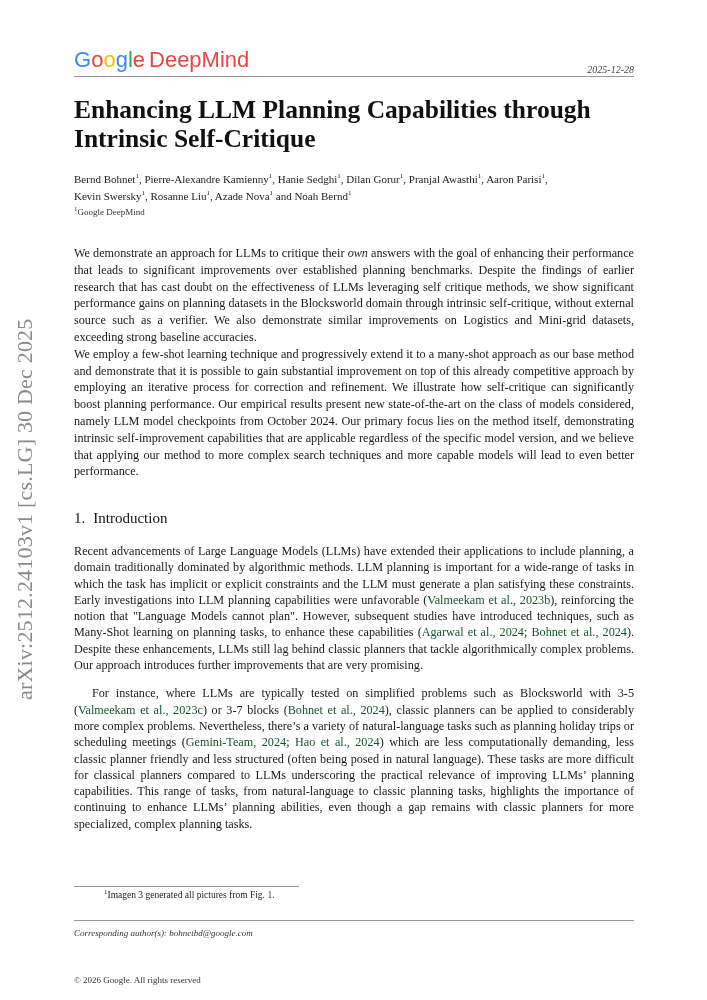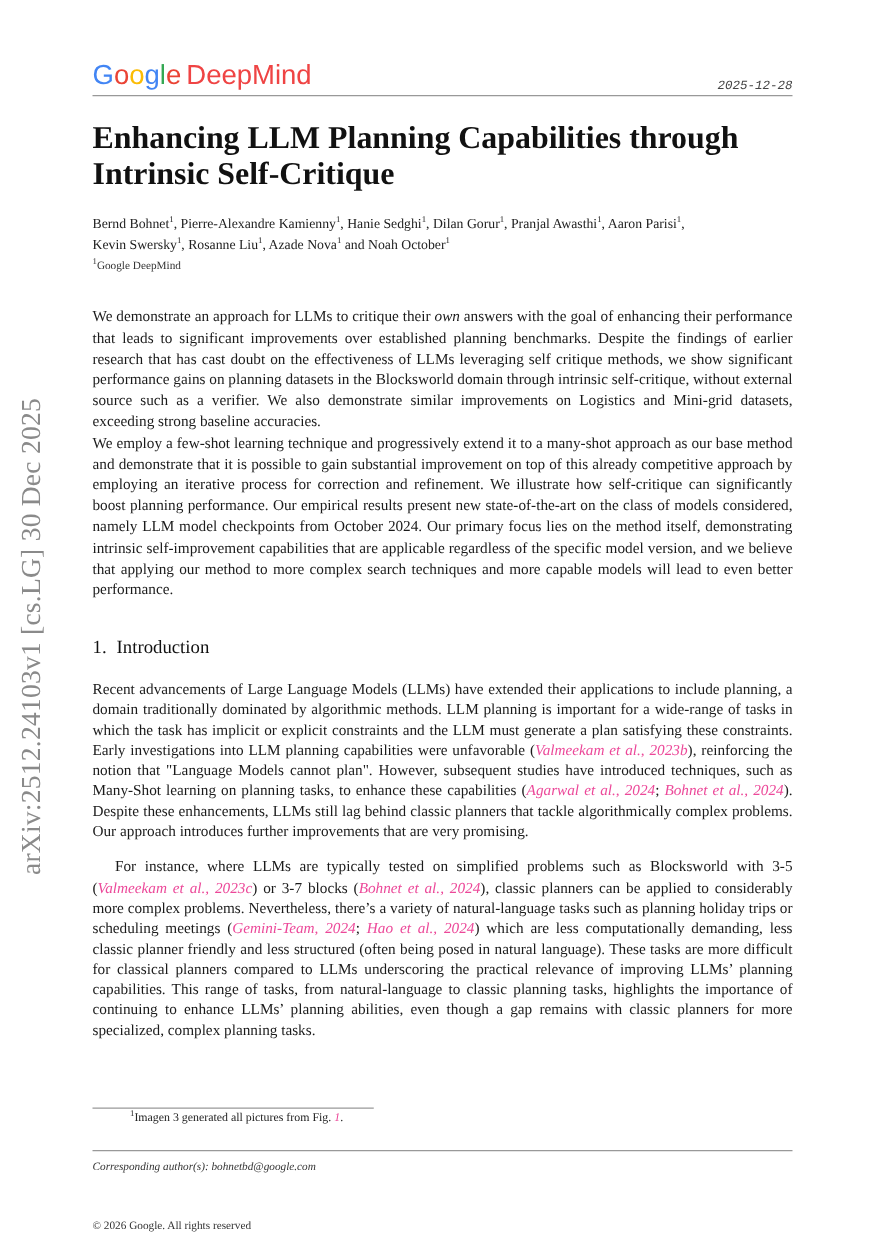--- a/index.html
+++ b/index.html
@@ -2,34 +2,34 @@
 <html><head>
 <meta charset="utf-8">
 <style>
   html, body { margin:0; padding:0; background:#ffffff; }
   body { width:707px; height:1000px; position:relative; overflow:hidden; font-family:"DejaVu Serif", serif; color:#1a1a1a; }
   .arxiv { position:absolute; left:12px; top:700px; transform-origin:left top; transform:rotate(-90deg); font-family:"Liberation Serif", serif; font-size:22px; color:#8a8a8a; white-space:nowrap; letter-spacing:0.2px; }
   .header { position:absolute; left:74px; top:47px; width:560px; height:30px; }
   .logo { position:absolute; left:0; top:0; font-family:"Liberation Sans", sans-serif; font-size:22px; white-space:nowrap; }
   .logo .g1{color:#4285F4}.logo .g2{color:#EA4335}.logo .g3{color:#FBBC05}.logo .g4{color:#4285F4}.logo .g5{color:#34A853}.logo .g6{color:#EA4335}
   .logo .dm{color:#ef4444; margin-left:4px;}
-  .date { position:absolute; right:0; top:17px; font-family:Liberation Mono, monospace; font-style:italic; font-size:10px; color:#444; }
+  .date { position:absolute; right:0; top:17px; font-family:Liberation Serif, serif; font-style:italic; font-size:10px; color:#444; }
   .rule-top { position:absolute; left:74px; top:76px; width:560px; height:1px; background:#999; }
   .title { position:absolute; left:74px; top:95px; width:580px; font-family:"Liberation Serif", serif; font-weight:bold; font-size:25.5px; line-height:29px; color:#111; }
   .authors { position:absolute; left:74px; top:171px; width:570px; font-family:"Liberation Serif", serif; font-size:11px; line-height:17px; color:#222; }
   .authors sup, .aff sup, .footnote sup { font-size:7px; vertical-align:super; line-height:0; }
   .aff { position:absolute; left:74px; top:207px; font-family:"Liberation Serif", serif; font-size:9px; color:#333; }
   .abstract { position:absolute; left:74px; top:245px; width:560px; font-family:"Liberation Serif", serif; font-size:12.2px; line-height:16.8px; text-align:justify; color:#1a1a1a; }
   .abstract p { margin:0; }
   .section { position:absolute; left:74px; top:510px; font-family:"Liberation Serif", serif; font-size:15px; font-weight:normal; color:#111; }
   .section .num { margin-right:8px; }
   .body { position:absolute; left:74px; top:543px; width:560px; font-family:"Liberation Serif", serif; font-size:12.2px; line-height:16.3px; text-align:justify; color:#1a1a1a; }
   .body p { margin:0; }
   .body p.indent { text-indent:18px; margin-top:12px; }
-  .cite { color:#ec4899;font-style:italic; }
+  .cite { color:#14532d; }
   .fn-rule { position:absolute; left:74px; top:886px; width:225px; height:1px; background:#999; }
   .footnote { position:absolute; left:104px; top:890px; font-family:"Liberation Serif", serif; font-size:9.5px; color:#222; }
   .rule-bottom { position:absolute; left:74px; top:920px; width:560px; height:1px; background:#999; }
   .corresp { position:absolute; left:74px; top:928px; font-family:"Liberation Serif", serif; font-style:italic; font-size:9px; color:#333; }
   .copyright { position:absolute; left:74px; top:939px; font-family:"Liberation Serif", serif; font-size:9px; color:#333;margin-top:36px; }
 </style>
 </head>
 <body>
 
 <div class="arxiv">arXiv:2512.24103v1  [cs.LG]  30 Dec 2025</div>
@@ -47,21 +47,21 @@
 <div class="authors">
   <span><span>Bernd Bohnet</span><sup>1</sup></span>,
   <span><span>Pierre-Alexandre Kamienny</span><sup>1</sup></span>,
   <span><span>Hanie Sedghi</span><sup>1</sup></span>,
   <span><span>Dilan Gorur</span><sup>1</sup></span>,
   <span><span>Pranjal Awasthi</span><sup>1</sup></span>,
   <span><span>Aaron Parisi</span><sup>1</sup></span>,<br>
   <span><span>Kevin Swersky</span><sup>1</sup></span>,
   <span><span>Rosanne Liu</span><sup>1</sup></span>,
   <span><span>Azade Nova</span><sup>1</sup></span> and
-  <span><span>Noah October</span><sup>1</sup></span>
+  <span><span>Noah Bernd</span><sup>1</sup></span>
 </div>
 <div class="aff"><sup>1</sup><span>Google DeepMind</span></div>
 
 <div class="abstract">
   <p><span>We demonstrate an approach for LLMs to critique their </span><em>own</em><span> answers with the goal of enhancing their performance that leads to significant improvements over established planning benchmarks. Despite the findings of earlier research that has cast doubt on the effectiveness of LLMs leveraging self critique methods, we show significant performance gains on planning datasets in the Blocksworld domain through intrinsic self-critique, without external source such as a verifier. We also demonstrate similar improvements on Logistics and Mini-grid datasets, exceeding strong baseline accuracies.</span></p>
   <p>We employ a few-shot learning technique and progressively extend it to a many-shot approach as our base method and demonstrate that it is possible to gain substantial improvement on top of this already competitive approach by employing an iterative process for correction and refinement. We illustrate how self-critique can significantly boost planning performance.  Our empirical results present new state-of-the-art on the class of models considered, namely LLM model checkpoints from October 2024. Our primary focus lies on the method itself, demonstrating intrinsic self-improvement capabilities that are applicable regardless of the specific model version, and we believe that applying our method to more complex search techniques and more capable models will lead to even better performance.</p>
 </div>
 
 <h2 class="section" style="margin:0"><span class="num">1.</span><span>Introduction</span></h2>
 

